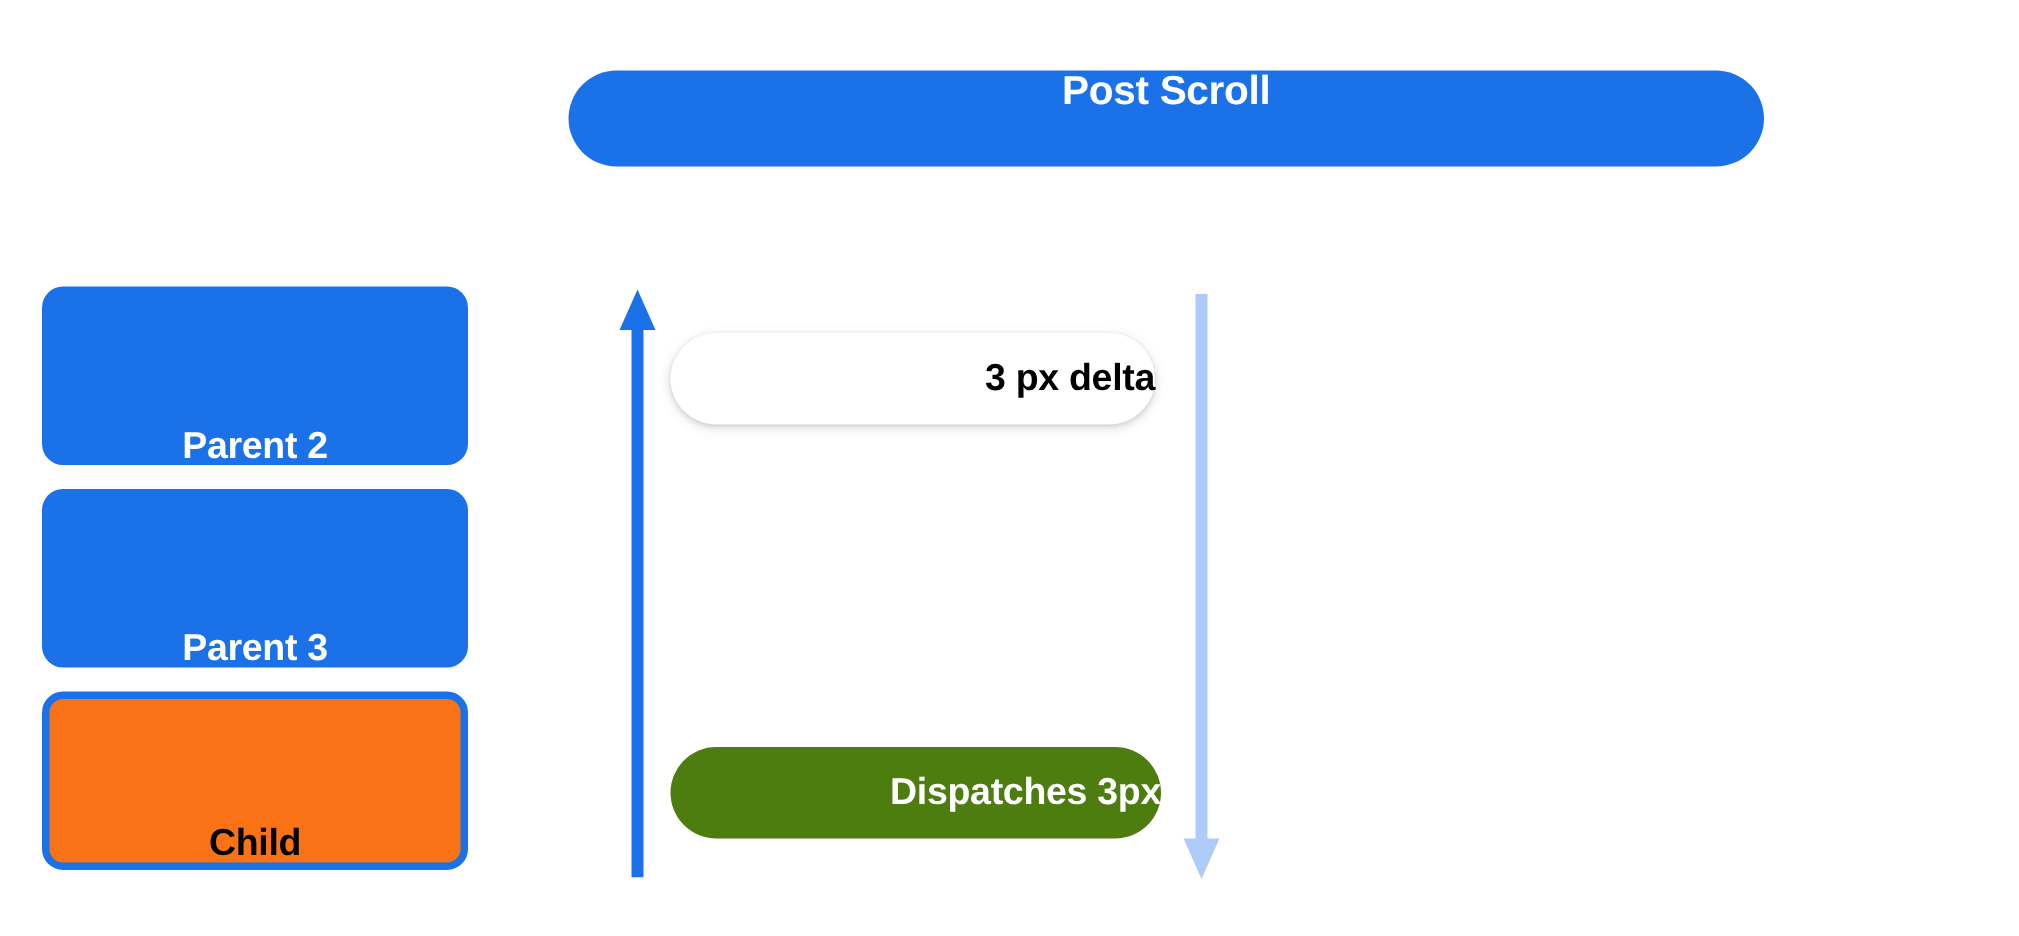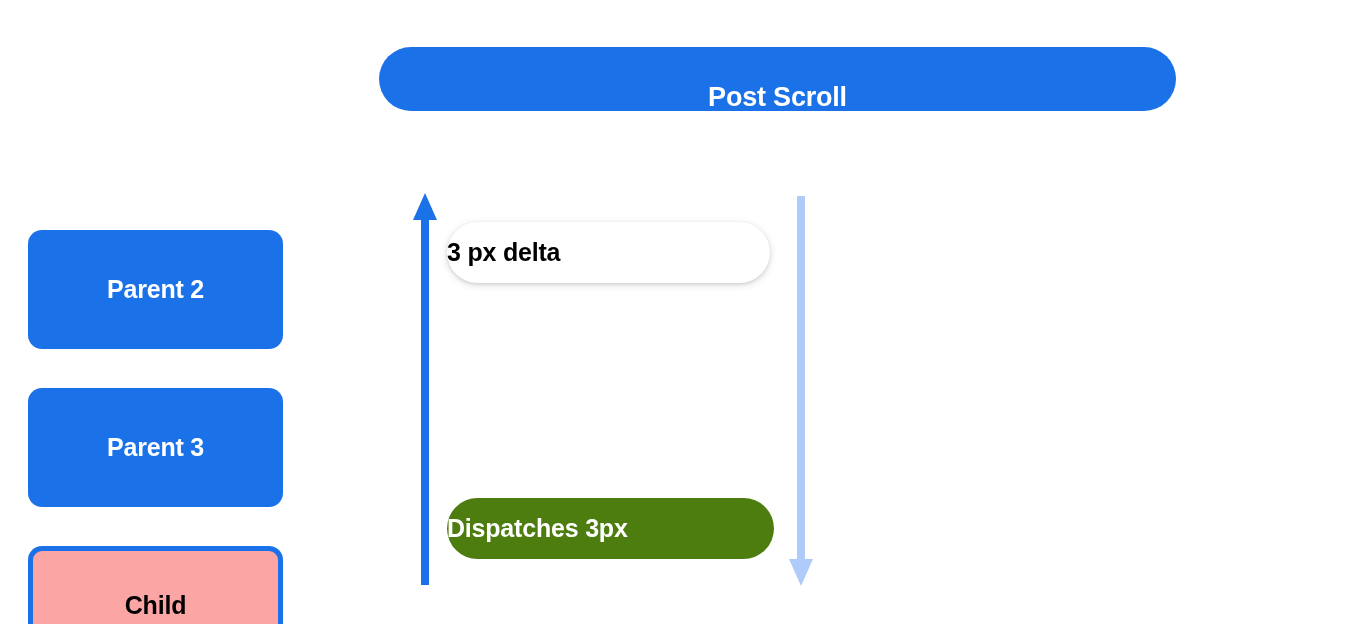--- a/index.html
+++ b/index.html
@@ -25,67 +25,66 @@
   
   .header-bar {
     position: absolute;
     left: 379px;
     top: 47px;
     width: 797px;
     height: 64px;
     background: #1b72e8;
     border-radius: 32px;
     display: flex;
-    align-items: flex-end;
+    align-items: flex-start;
     justify-content: center;
     box-sizing: border-box;
   }
   .header-bar .label {
     color: #ffffff;
     font-size: 27px;
     font-weight: bold;
     letter-spacing: -0.2px;
     line-height: 1;
   }
 
   
   .stack {
     position: absolute;
     left: 28px;
     top: 191px;
     width: 255px;
   }
   .stack-box {
-    width: 255px;
+    width: 284px;
     height: 119px;
     border-radius: 14px;
     display: flex;
-    align-items: center;
+    align-items: flex-end;
     justify-content: center;
     box-sizing: border-box;
     margin-bottom: 16px;
-    margin-top: 39px;
   }
   .stack-box:last-child {
     margin-bottom: 0;
   }
   .stack-box .box-label {
     font-size: 25px;
     font-weight: bold;
     letter-spacing: -0.2px;
     line-height: 1;
   }
   .stack-box.filled {
     background: #1b72e8;
   }
   .stack-box.filled .box-label {
     color: #ffffff;
   }
   .stack-box.outlined {
-    background: #fca5a5;
+    background: #f97316;
     border: 5px solid #1b72e8;
   }
   .stack-box.outlined .box-label {
     color: #000000;
   }
 
   
   .arrow {
     position: absolute;
   }
@@ -100,21 +99,21 @@
     top: 196px;
     width: 30px;
     height: 390px;
   }
 
   
   .pill {
     position: absolute;
     display: flex;
     align-items: center;
-    justify-content: flex-start;
+    justify-content: flex-end;
     box-sizing: border-box;
   }
   .pill .pill-label {
     font-size: 25px;
     font-weight: bold;
     letter-spacing: -0.2px;
     line-height: 1;
   }
 
   .pill-delta {

